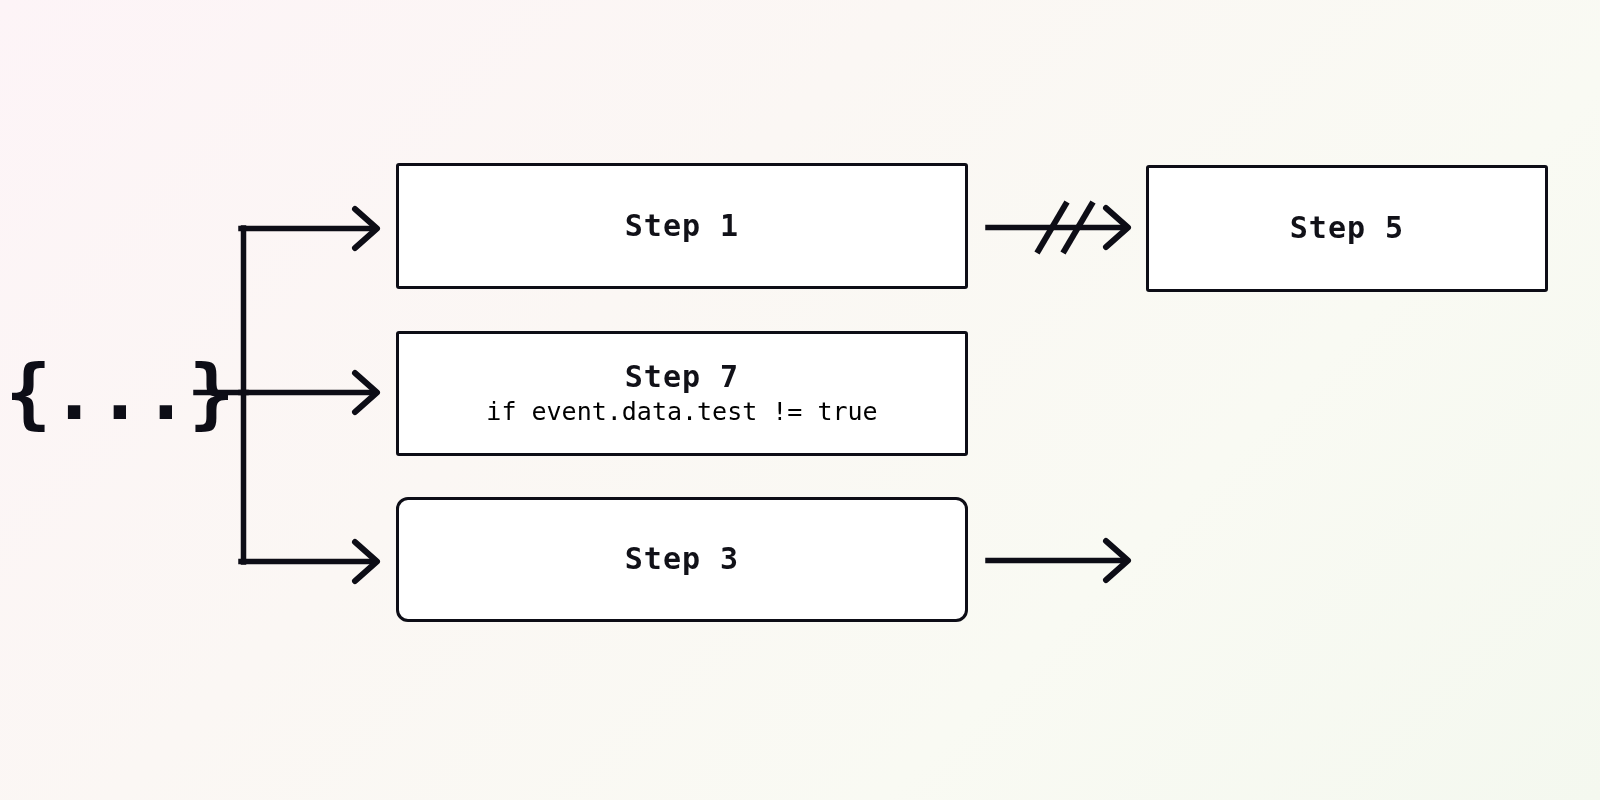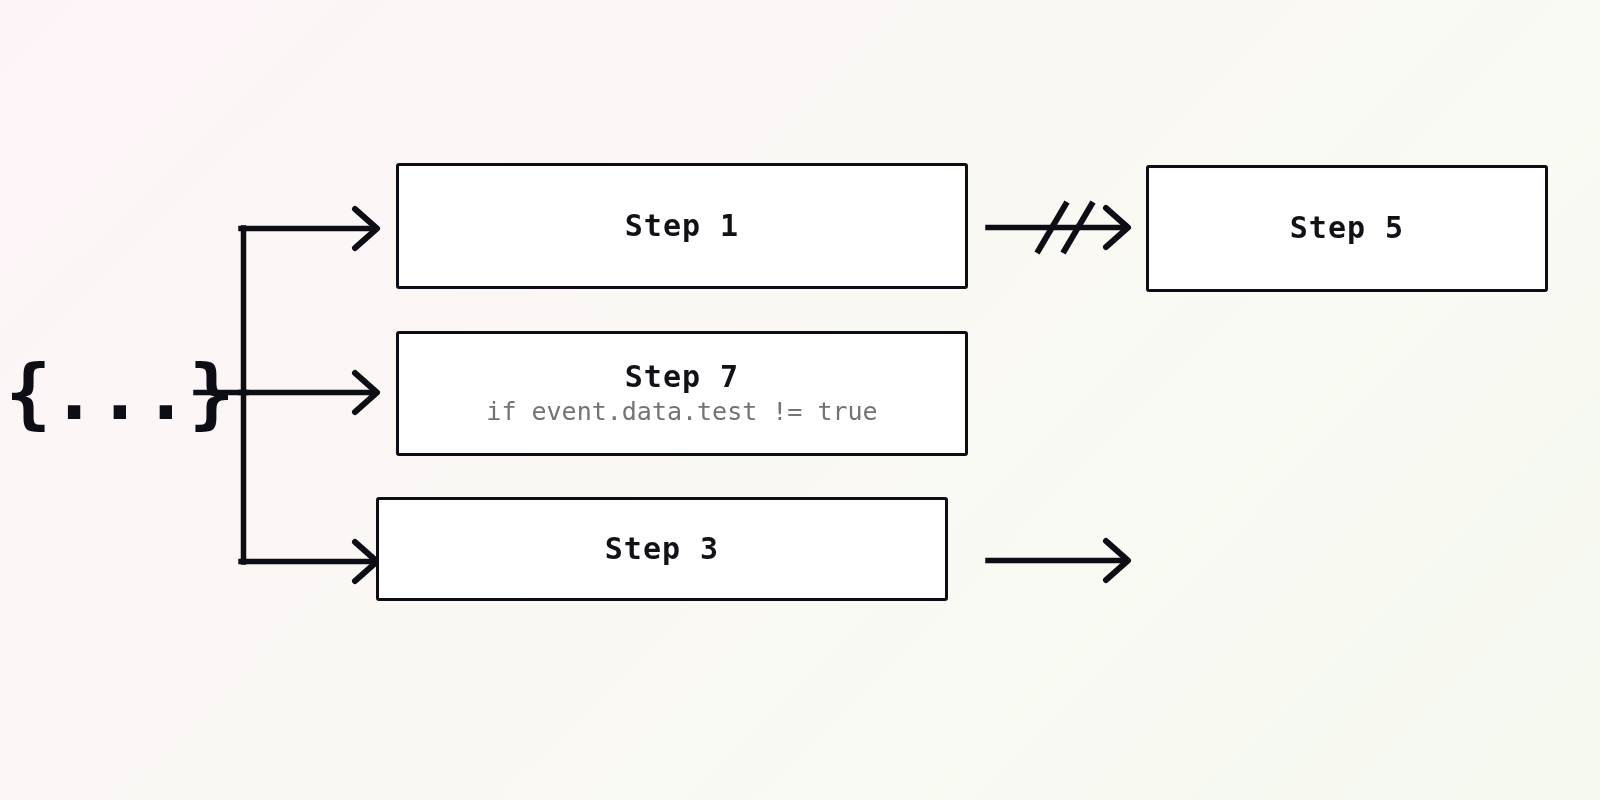--- a/index.html
+++ b/index.html
@@ -38,30 +38,30 @@
     letter-spacing: 1px;
     color: #111118;
     line-height: 1.15;
     white-space: pre;
   }
   .node-code {
     font-family: "DejaVu Sans Mono", monospace;
     font-weight: normal;
     font-size: 25px;
     letter-spacing: 0px;
-    color: #737373;
+    color: #000000;
     line-height: 1.2;
     margin-top: 3px;
     white-space: pre;
   }
 
   
   #node-step1 { left: 396px; top: 163px;  width: 572px; height: 126px; }
   #node-step2 { left: 396px; top: 331px;  width: 572px; height: 125px; }
-  #node-step3 { left: 376px; top: 497px;  width: 572px; height: 104px; }
+  #node-step3 { left: 396px; top: 497px;  width: 572px; height: 125px; border-radius: 12px; }
   #node-step5 { left: 1146px; top: 165px; width: 402px; height: 127px; }
   #node-step6 { left: 1146px; top: 497px; width: 354px; height: 127px; }
 
   
   #event-payload {
     position: absolute;
     left: 66px;
     top: 346px;
     width: 108px;
     height: 94px;

